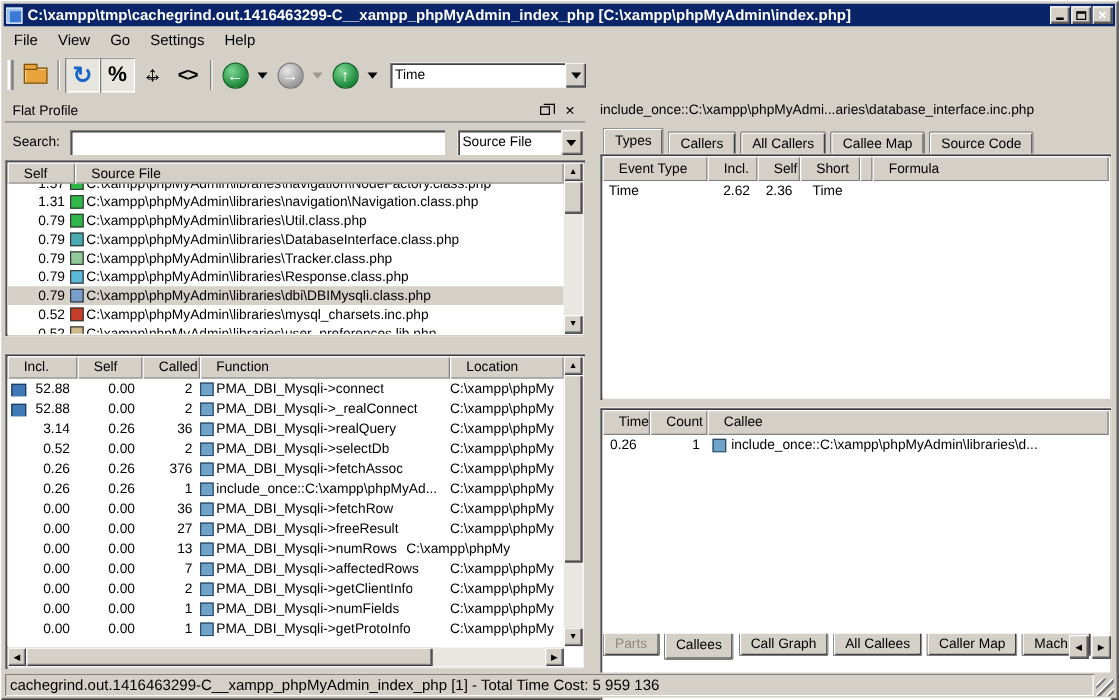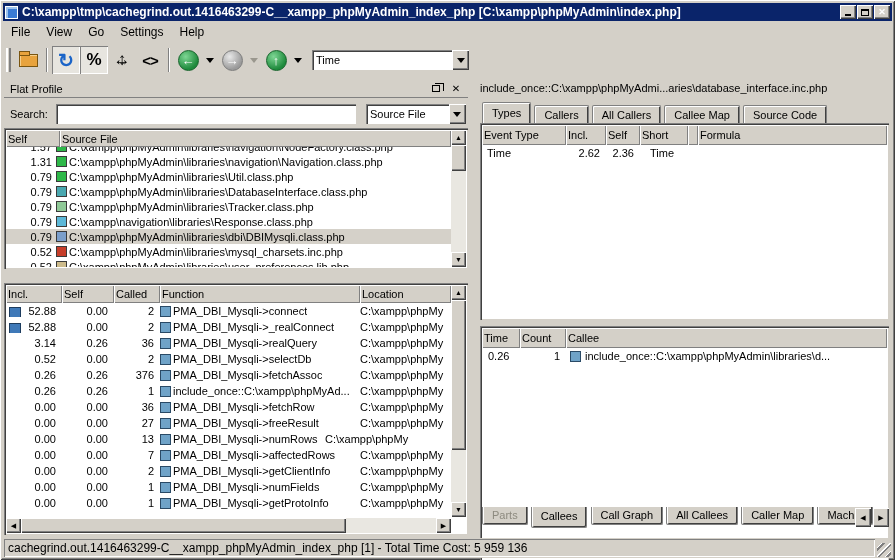--- a/index.html
+++ b/index.html
@@ -51,21 +51,21 @@
              border-bottom:1px solid #808080;background:#d4d0c8;}
   .docktitle .t{padding-left:6px;flex:1;}
   .dockbtn{width:16px;height:14px;display:flex;align-items:center;justify-content:center;font-size:10px;cursor:pointer;margin-right:4px;}
   .floatglyph{width:8px;height:7px;border:1px solid #000;position:relative;background:#d4d0c8;}
   .floatglyph:before{content:"";position:absolute;left:2px;top:-3px;width:8px;height:7px;border:1px solid #000;border-bottom:none;border-left:none;}
   .searchrow{position:absolute;left:2px;top:22px;right:2px;height:24px;display:flex;align-items:center;}
   
   .listbox{position:absolute;background:#fff;box-shadow:inset 1px 1px 0 #808080,inset 2px 2px 0 #404040,inset -1px -1px 0 #d4d0c8;}
   .hdrrow{display:flex;height:17px;position:absolute;left:2px;top:2px;}
   .hcell{background:#d4d0c8;box-shadow:inset 1px 1px 0 #fff,inset -1px -1px 0 #808080;
-         display:flex;align-items:center;padding:0 2px;white-space:nowrap;overflow:hidden;cursor:pointer;}
+         display:flex;align-items:center;padding:0 13px;white-space:nowrap;overflow:hidden;cursor:pointer;}
   .rows{position:absolute;left:2px;top:19px;bottom:2px;overflow:hidden;background:#fff;}
   .fprow{display:flex;align-items:center;height:15px;white-space:nowrap;cursor:default;}
   .fprow.sel{background:#d5d1c9;}
   .fpself{width:50px;text-align:right;padding-right:4px;flex:none;}
   .csq{width:11px;height:11px;border:1px solid #3a3a3a;flex:none;margin-right:2px;}
   .fpfile{overflow:hidden;}
   .ftrow{display:flex;align-items:center;height:16px;white-space:nowrap;}
   .cell{flex:none;overflow:hidden;}
   .num{text-align:right;padding-right:6px;}
   .fnic{width:11px;height:11px;border:1px solid #2a4a66;flex:none;margin-right:2px;}
@@ -209,21 +209,21 @@
           <span class="fpfile">C:\xampp\phpMyAdmin\libraries\DatabaseInterface.class.php</span>
         </div>
         <div class="fprow">
           <span class="fpself">0.79</span>
           <span class="csq" style="background: rgb(143, 201, 151);"></span>
           <span class="fpfile">C:\xampp\phpMyAdmin\libraries\Tracker.class.php</span>
         </div>
         <div class="fprow">
           <span class="fpself">0.79</span>
           <span class="csq" style="background: rgb(92, 184, 216);"></span>
-          <span class="fpfile">C:\xampp\navigation\libraries\Response.class.php</span>
+          <span class="fpfile">C:\xampp\phpMyAdmin\libraries\Response.class.php</span>
         </div>
         <div class="fprow sel">
           <span class="fpself">0.79</span>
           <span class="csq" style="background: rgb(122, 158, 203);"></span>
           <span class="fpfile">C:\xampp\phpMyAdmin\libraries\dbi\DBIMysqli.class.php</span>
         </div>
         <div class="fprow">
           <span class="fpself">0.52</span>
           <span class="csq" style="background: rgb(198, 61, 41);"></span>
           <span class="fpfile">C:\xampp\phpMyAdmin\libraries\mysql_charsets.inc.php</span>

